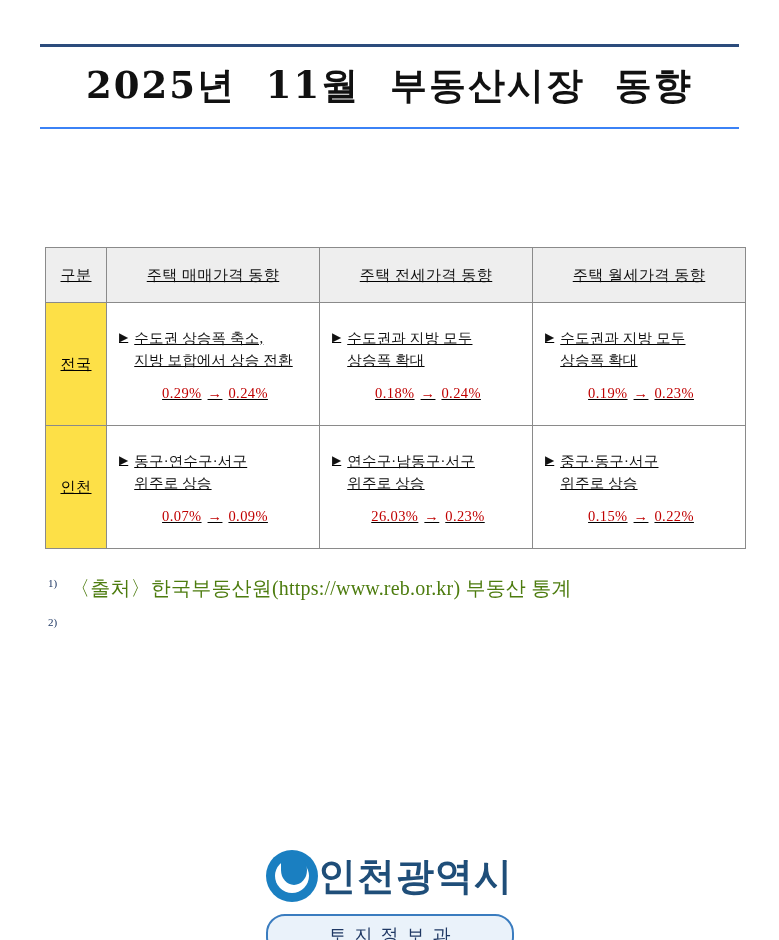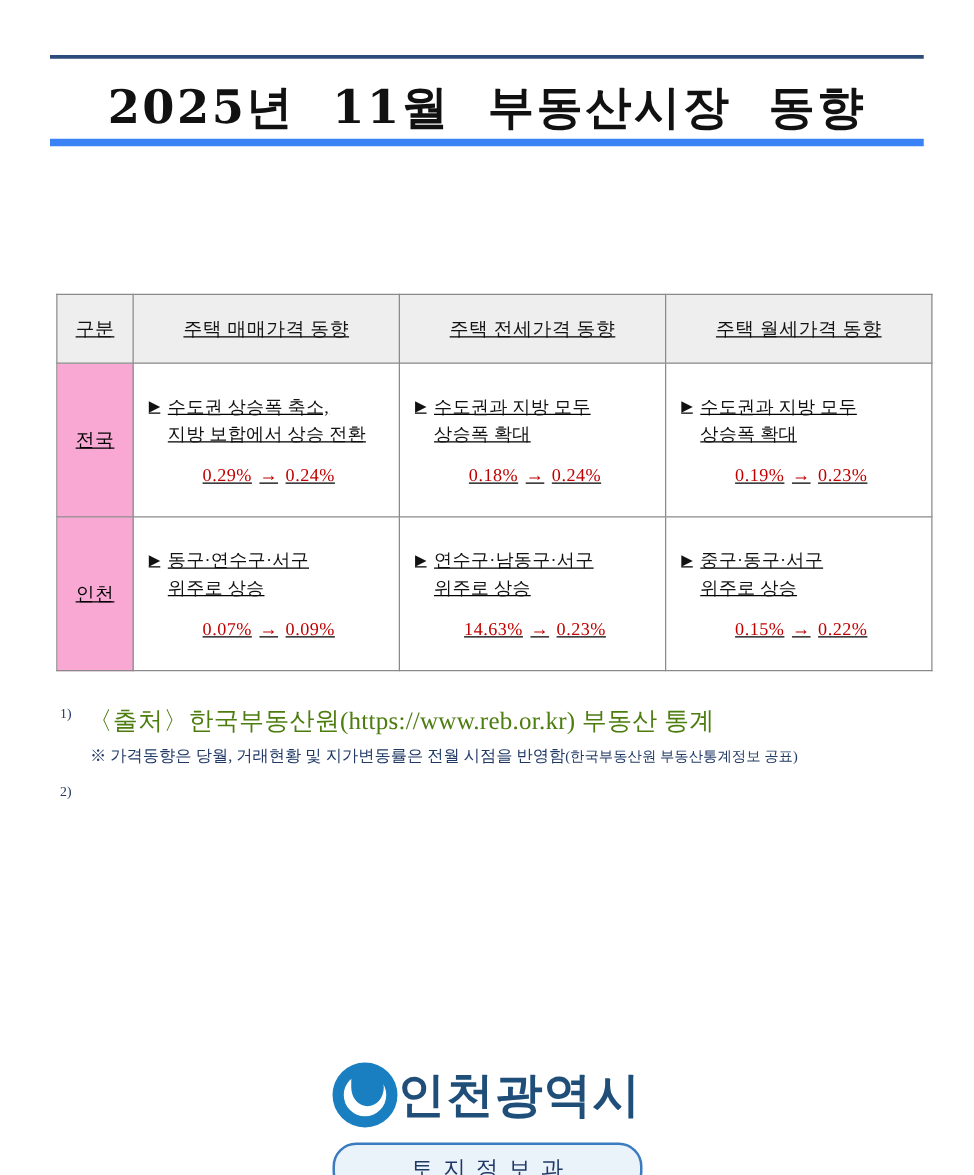--- a/index.html
+++ b/index.html
@@ -19,22 +19,22 @@
     position: relative;
     width: 779px;
     height: 940px;
     box-sizing: border-box;
   }
 
   
   .title-block {
     margin: 44px 40px 0 40px;
     border-top: 3px solid #2c4c7c;
-    border-bottom: 6px solid #3b82f6;
-    padding: 14px 0 0 0;
+    border-bottom: 2px solid #3b82f6;
+    padding: 14px 0 16px 0;
     text-align: center;
   }
   .title-text {
     font-family: "DejaVu Serif", serif;
     font-size: 37px;
     font-weight: bold;
     letter-spacing: 2px;
     color: #111111;
     white-space: pre;
   }
@@ -59,21 +59,21 @@
     font-weight: normal;
     font-family: "Liberation Serif", serif;
     height: 52px;
     color: #111;
     letter-spacing: 0.5px;
   }
   th.col-gubun { width: 58px; }
   th.col-data  { width: 210px; }
 
   td.rowhead {
-    background: #f9a8d4;
+    background: #fde047;
     text-align: center;
     font-size: 15px;
     width: 58px;
     letter-spacing: 0.5px;
   }
   td.cell {
     padding: 14px 8px 12px 12px;
     height: 96px;
   }
   .bullet-line {
@@ -285,21 +285,21 @@
             </div>
           </td>
 
           <td class="cell">
             <div class="bullet-line">
               <span class="tri">▶</span>
               <span class="bullet-text">연수구·남동구·서구
 위주로 상승</span>
             </div>
             <div class="change">
-              <span>14.63%</span><span class="arrow">→</span><span>0.23%</span>
+              <span>26.03%</span><span class="arrow">→</span><span>0.23%</span>
             </div>
           </td>
 
           <td class="cell">
             <div class="bullet-line">
               <span class="tri">▶</span>
               <span class="bullet-text">중구·동구·서구
 위주로 상승</span>
             </div>
             <div class="change">
@@ -309,24 +309,20 @@
         </tr>
 
       </tbody>
     </table>
   </div>
 
   <div class="notes">
     <div class="note-row">
       <span class="note-num">1)</span>
       <span class="note-text">〈출처〉한국부동산원(https://www.reb.or.kr) 부동산  통계</span>
-    </div>
-    <div class="note-sub">
-      <span>※</span>
-      <span>가격동향은 당월, 거래현황 및 지가변동률은 전월 시점을 반영함</span><span class="small">(한국부동산원 부동산통계정보 공표)</span>
     </div>
     <div class="note-row second">
       <span class="note-num">2)</span>
     </div>
   </div>
 
   <div class="footer">
     <div class="logo-line">
       <div class="logo-mark">
         <div class="ring"></div>

